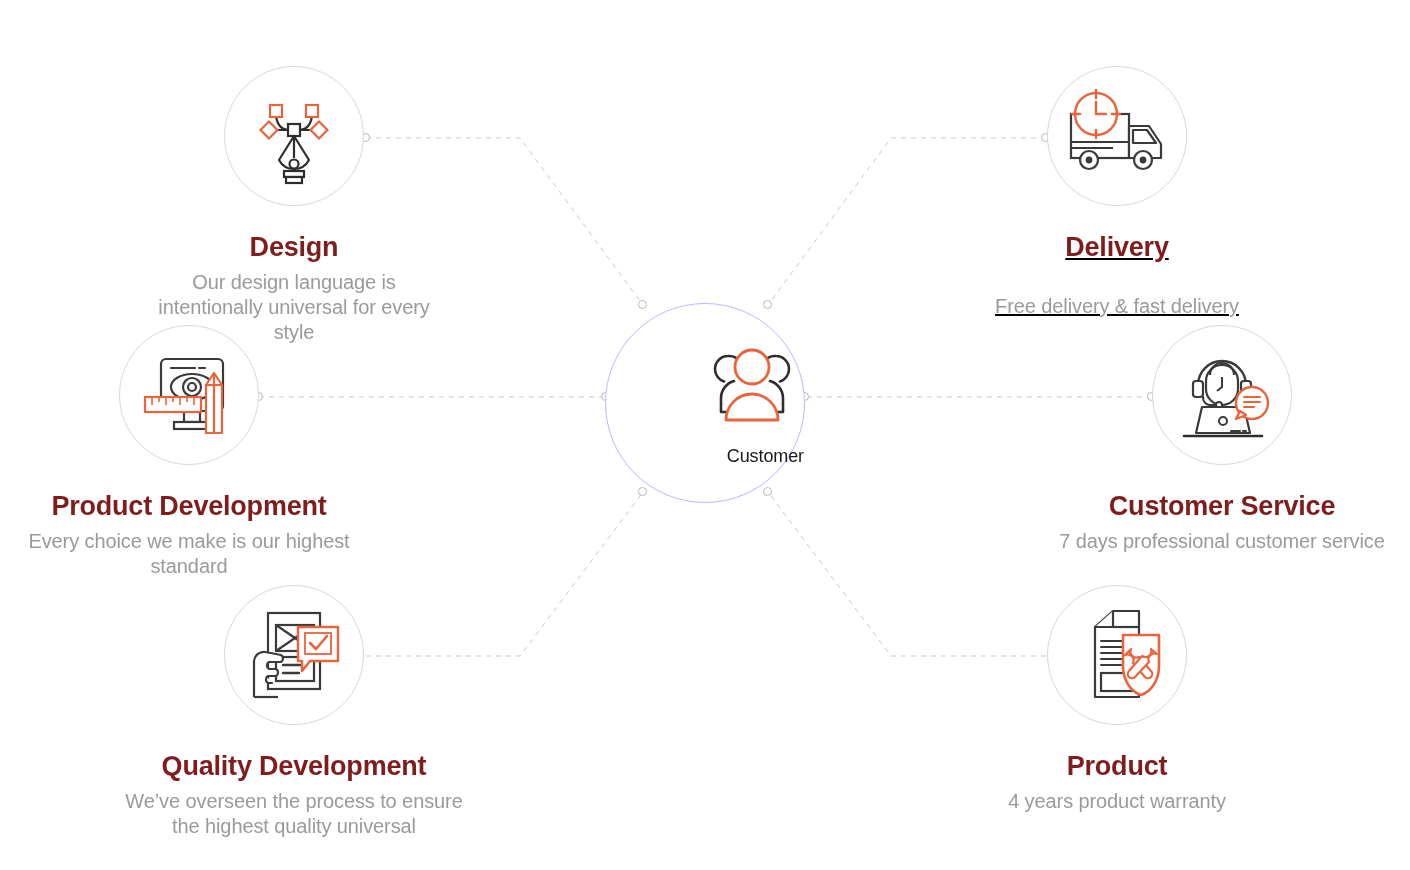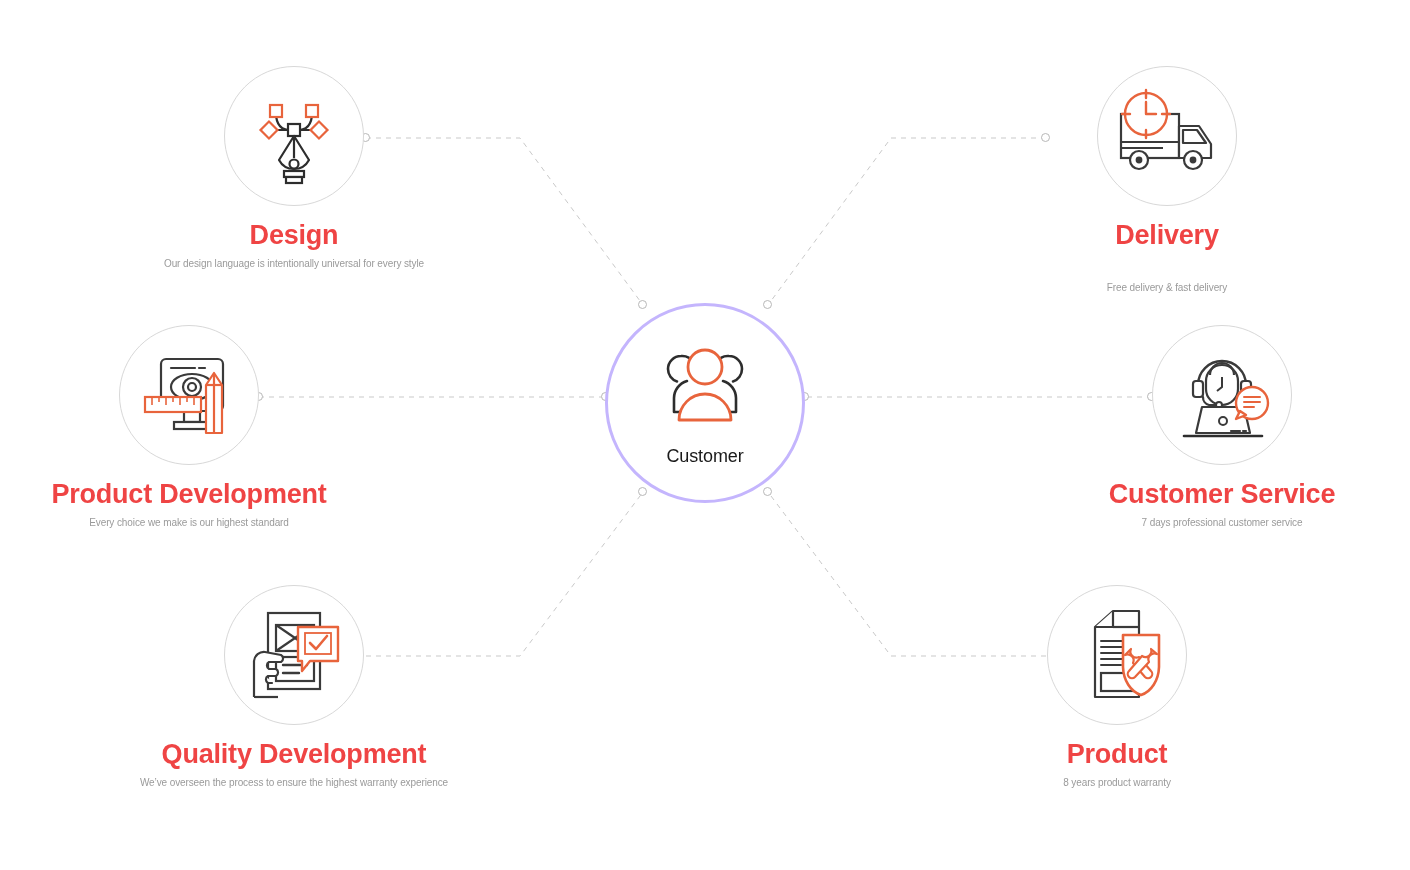--- a/index.html
+++ b/index.html
@@ -47,50 +47,50 @@
     background: #ffffff;
     margin: 0 auto;
     display: flex;
     align-items: center;
     justify-content: center;
     position: relative;
   }
   .icon-disc svg { display: block; }
 
   .node-title {
-    margin-top: 14px;
+    margin-top: 26px;
     font-size: 27px;
     font-weight: bold;
-    color: #ef4444;
+    color: #7f1d1d;
     letter-spacing: -0.2px;
     line-height: 1.15;
     white-space: nowrap;
   }
   .node-desc {
     margin-top: 7px;
-    font-size: 10px;
+    font-size: 20px;
     color: #9a9a9a;
     line-height: 1.25;
     letter-spacing: -0.1px;
   }
 
   
   #hub {
     position: absolute;
     left: 605px;
     top: 303px;
     width: 200px;
     height: 200px;
     border-radius: 50%;
-    border: 3px solid #c4b5fd;
+    border: 1px solid #c4b5fd;
     background: #ffffff;
     z-index: 3;
     display: flex;
     flex-direction: column;
-    align-items: center;
+    align-items: flex-end;
     justify-content: center;
   }
   #hub-label {
     font-size: 18px;
     color: #1a1a1a;
     margin-top: 6px;
     letter-spacing: -0.1px;
   }
 
   
@@ -241,24 +241,24 @@
           <path d="M12 56 L12 92" fill="none" stroke="#3a3a3a" stroke-width="2.2"></path>
           <line x1="12" y1="92" x2="36" y2="92" stroke="#3a3a3a" stroke-width="2.2"></line>
 
           <path d="M56 22 L96 22 L96 56 L68 56 L60 66 L60 56 L56 56 Z" fill="#ffffff" stroke="#e8643c" stroke-width="2.4" stroke-linejoin="round"></path>
           <rect x="63" y="28" width="26" height="21" fill="#ffffff" stroke="#e8643c" stroke-width="1.8"></rect>
           <path d="M68 38 L74 44 L85 31" fill="none" stroke="#e8643c" stroke-width="2.6" stroke-linecap="round" stroke-linejoin="round"></path>
         </svg>
       </span>
     </div>
     <div class="node-title">Quality Development</div>
-    <div class="node-desc" style="max-width:345px; margin-left:auto; margin-right:auto;">We’ve overseen the process to ensure the highest warranty experience</div>
-  </div>
-
-  <div class="node node-right" style="left:937px; top:66px;">
+    <div class="node-desc" style="max-width:345px; margin-left:auto; margin-right:auto;">We’ve overseen the process to ensure the highest quality universal</div>
+  </div>
+
+  <div class="node node-right" style="left:887px; top:66px;text-decoration:underline;">
     <div class="icon-disc">
       <span>
         <svg width="108" height="96" viewBox="0 0 108 96">
 
           <rect x="8" y="26" width="58" height="44" fill="#ffffff" stroke="#3a3a3a" stroke-width="2.2"></rect>
           <line x1="8" y1="54" x2="66" y2="54" stroke="#3a3a3a" stroke-width="2.2"></line>
           <line x1="8" y1="60" x2="50" y2="60" stroke="#3a3a3a" stroke-width="2.2"></line>
 
           <path d="M66 38 L86 38 L98 56 L98 70 L66 70 Z" fill="#ffffff" stroke="#3a3a3a" stroke-width="2.2" stroke-linejoin="round"></path>
           <path d="M70 42 L84 42 L93 55 L70 55 Z" fill="#ffffff" stroke="#3a3a3a" stroke-width="2.2" stroke-linejoin="round"></path>
@@ -342,16 +342,16 @@
 
           <path d="M58 30 L94 30 L94 62 a24 30 0 0 1 -18 28 a24 30 0 0 1 -18 -28 Z" fill="#ffffff" stroke="#e8643c" stroke-width="2.6" stroke-linejoin="round"></path>
 
           <path d="M66 44 a6 6 0 0 0 8 8 L86 66 a4 4 0 0 1 -6 6 L68 58 a6 6 0 0 0 -8 -8 Z" fill="#ffffff" stroke="#e8643c" stroke-width="2.2" stroke-linejoin="round"></path>
 
           <path d="M86 44 a6 6 0 0 1 -9 7 L64 66 a4 4 0 0 0 6 6 L84 57 a6 6 0 0 1 8 -8 Z" fill="#ffffff" stroke="#e8643c" stroke-width="2.2" stroke-linejoin="round"></path>
         </svg>
       </span>
     </div>
     <div class="node-title">Product</div>
-    <div class="node-desc" style="max-width:400px; margin-left:auto; margin-right:auto;">8 years product warranty</div>
+    <div class="node-desc" style="max-width:400px; margin-left:auto; margin-right:auto;">4 years product warranty</div>
   </div>
 
 </div>
 
 </body></html>

